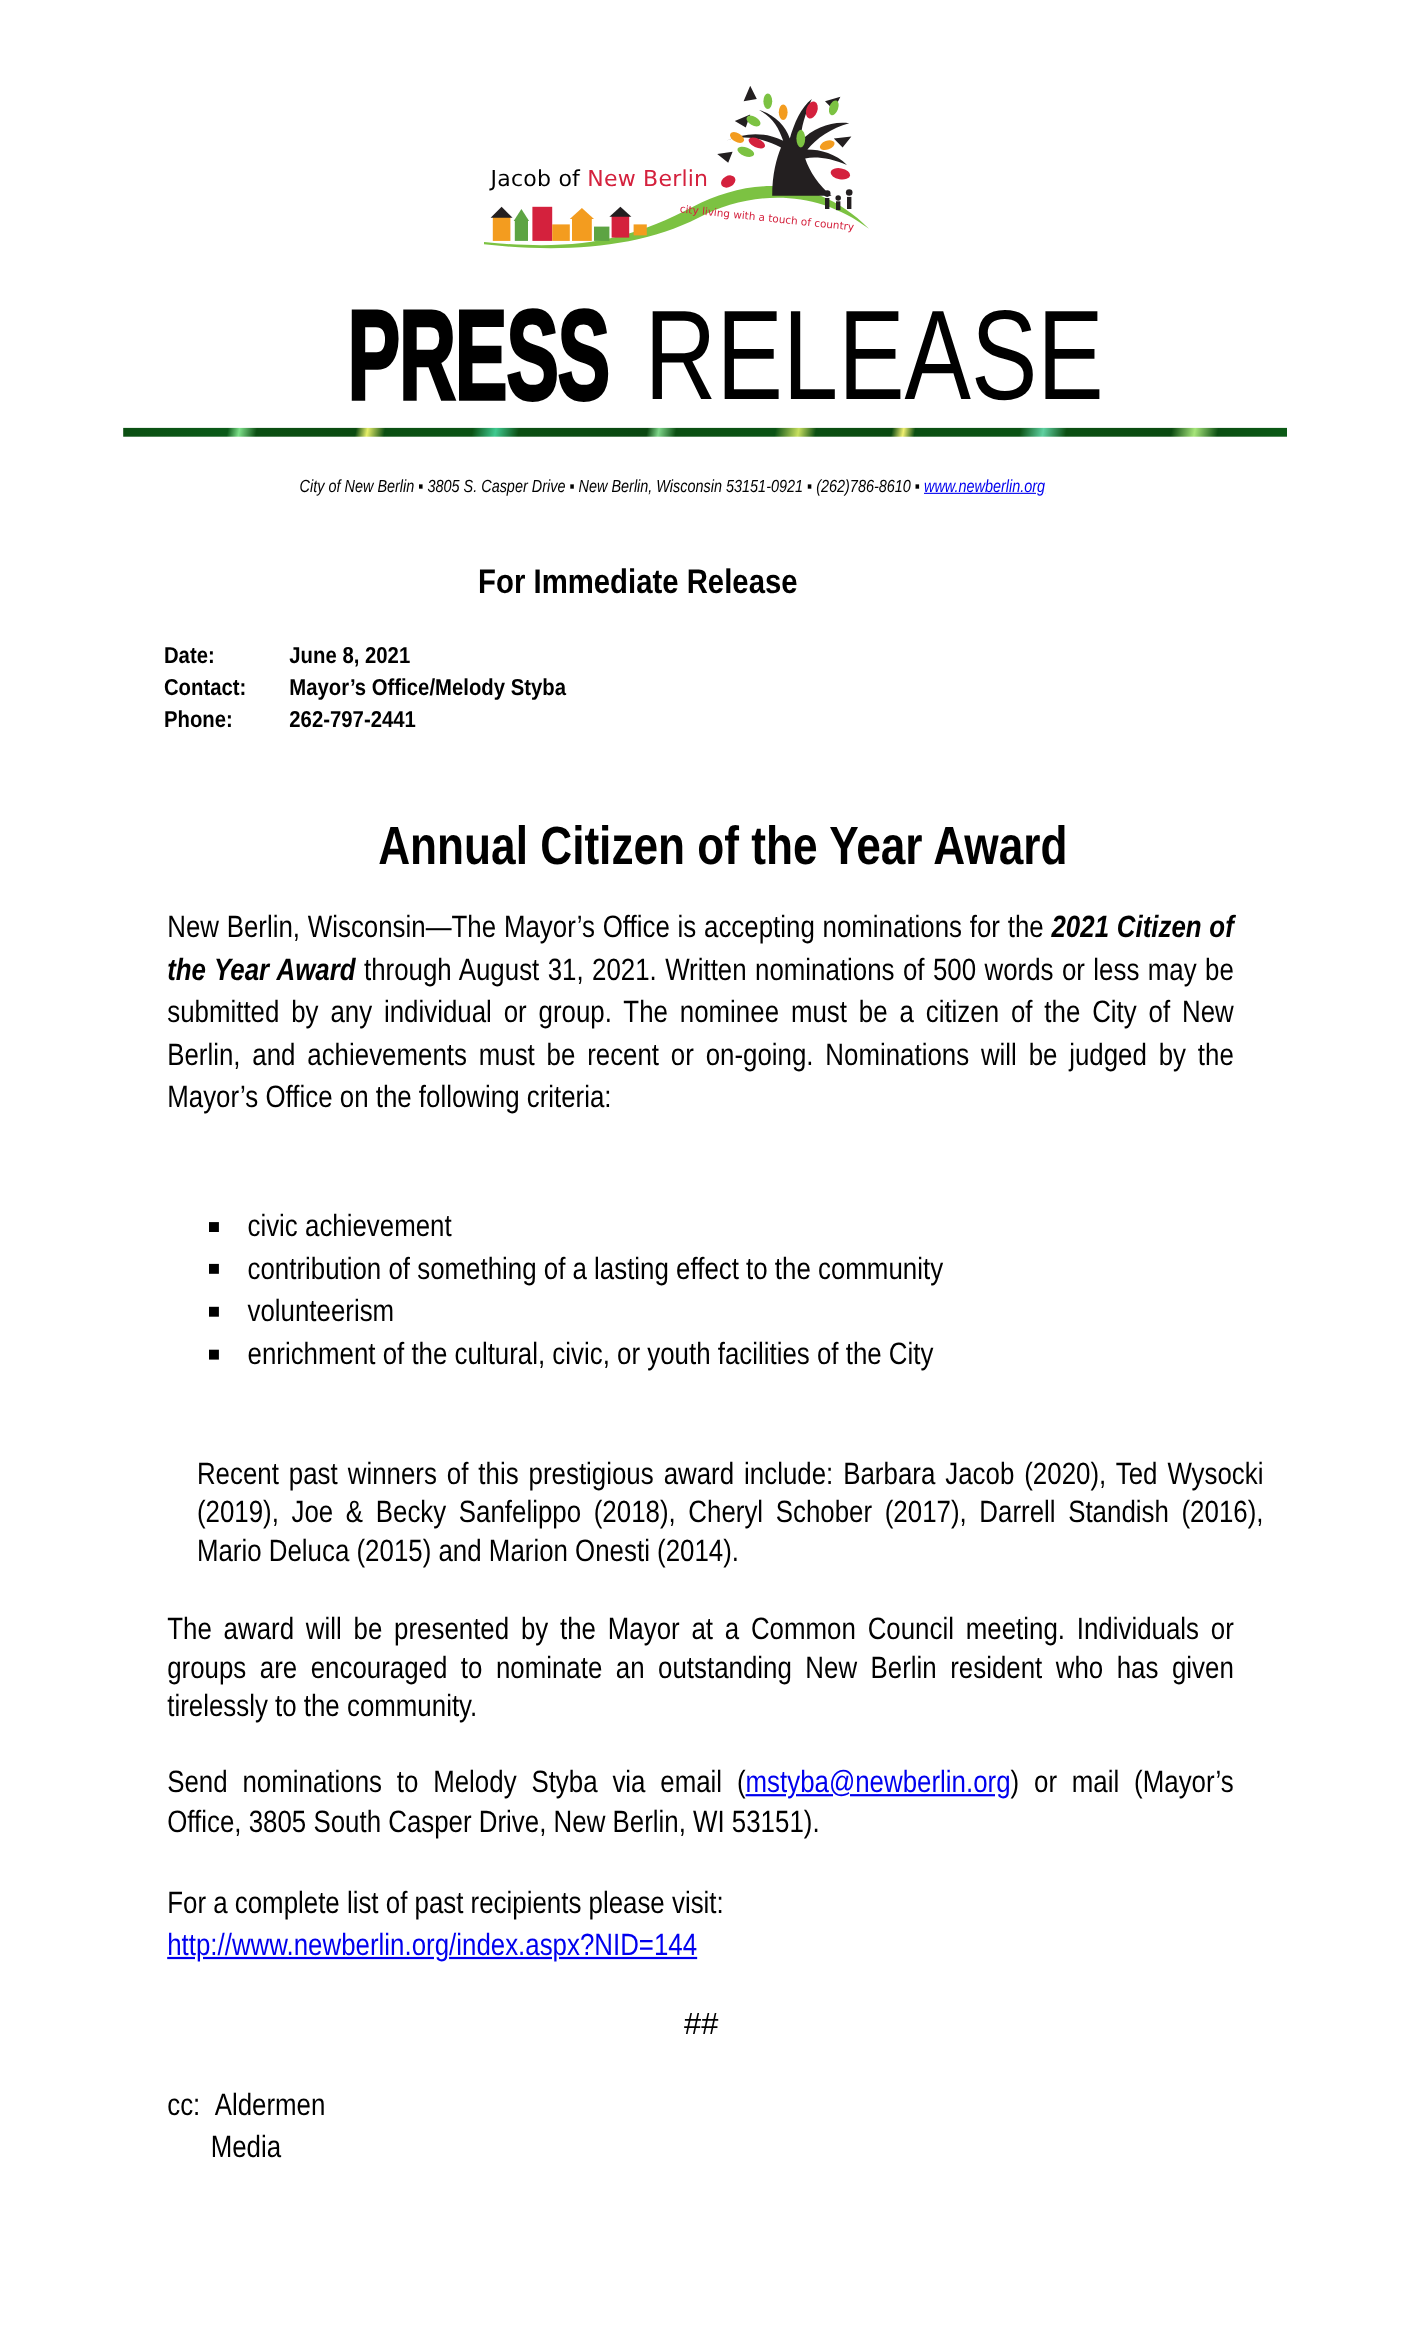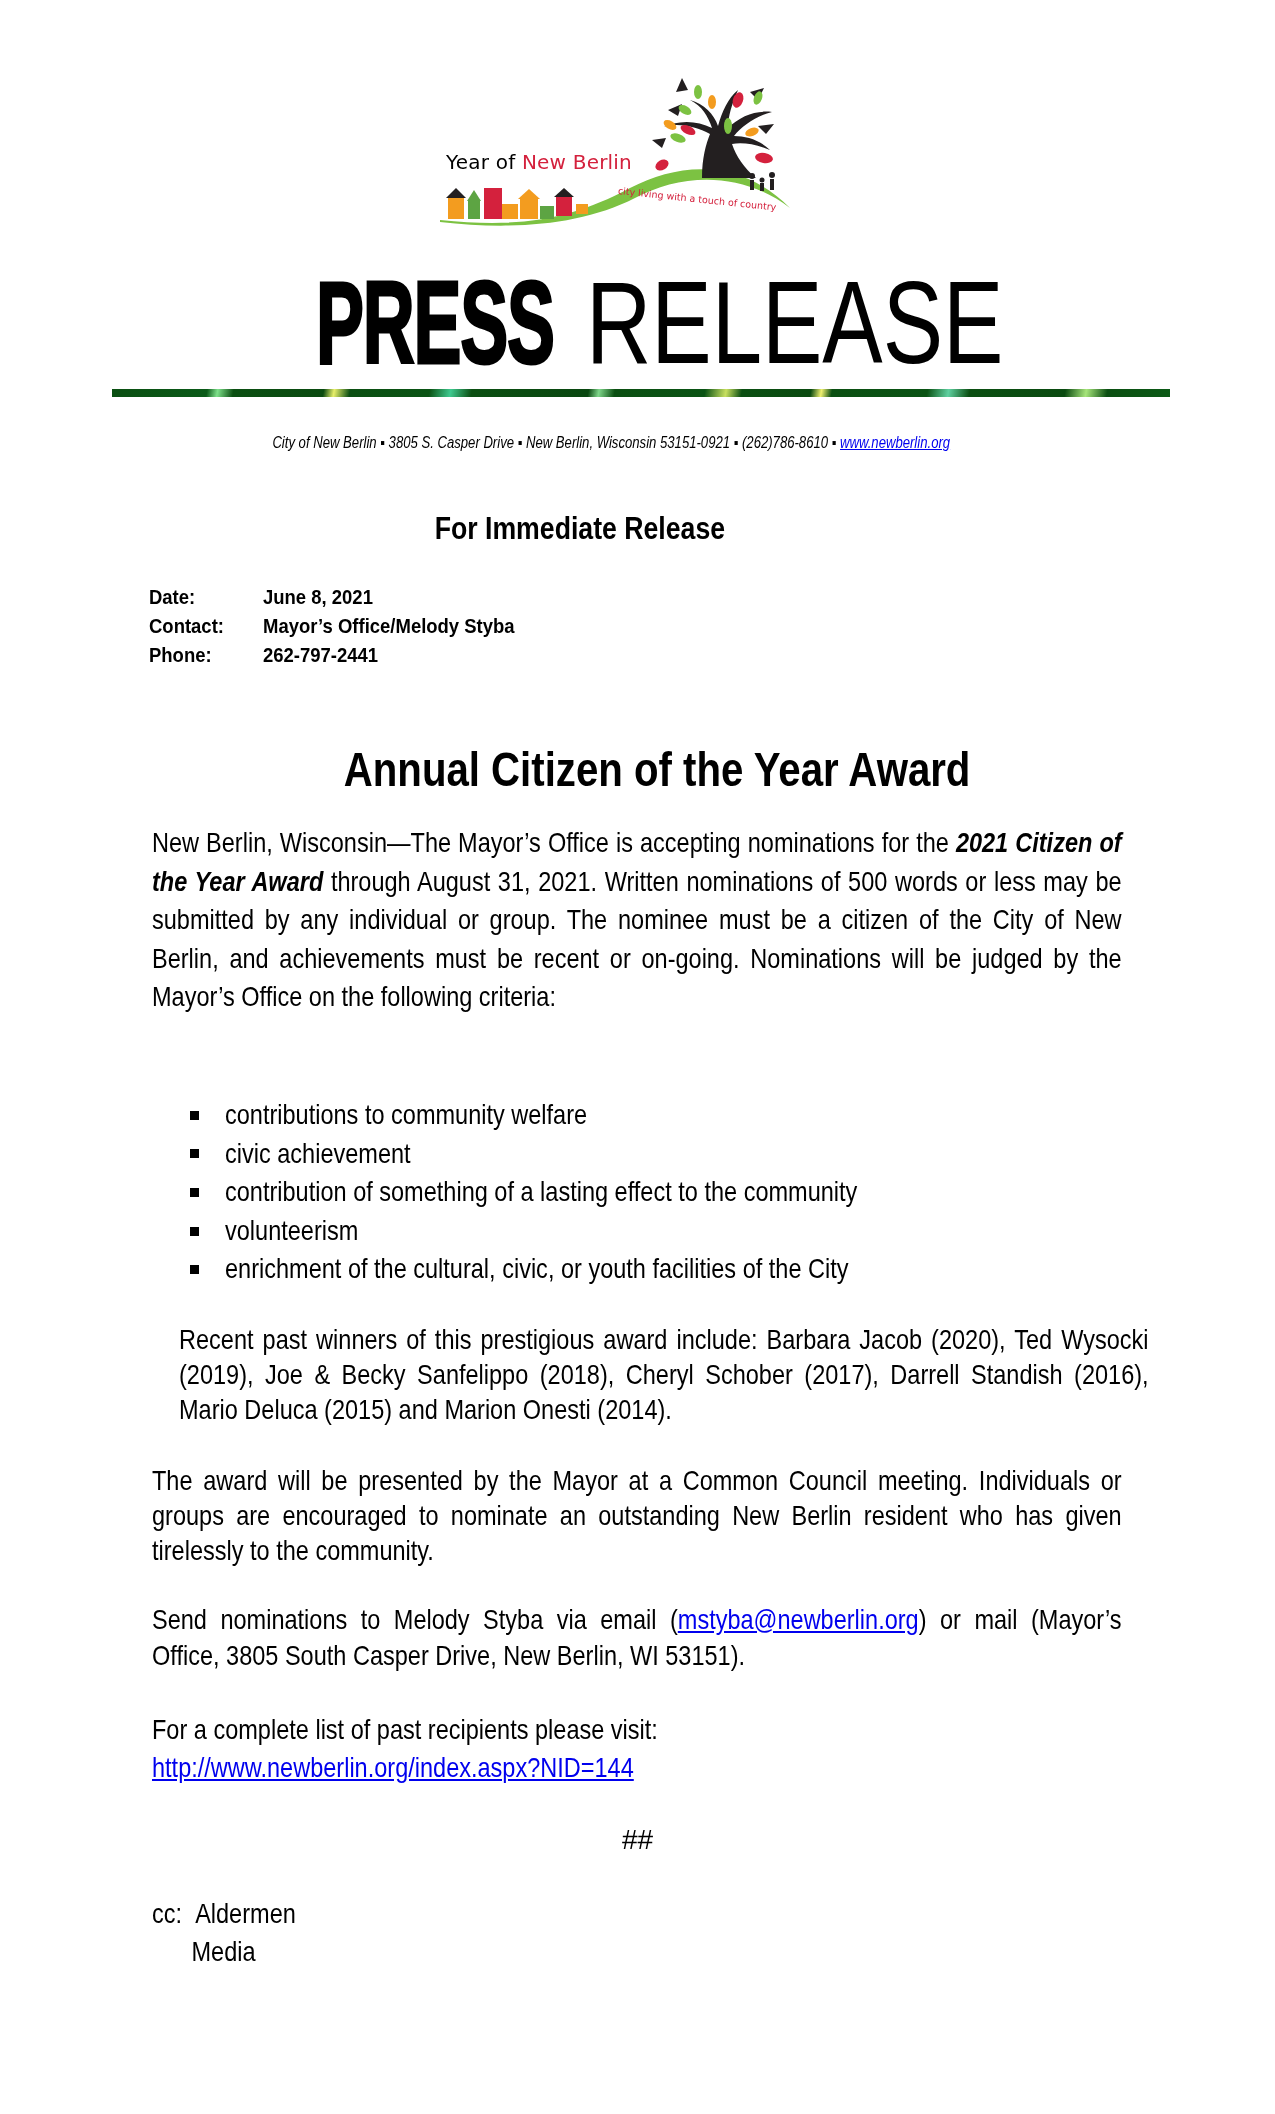--- a/index.html
+++ b/index.html
@@ -96,21 +96,21 @@
       <rect x="44" y="118" width="18" height="31" fill="#d4213d"></rect>
       <rect x="62" y="134" width="16" height="15" fill="#f39c1f"></rect>
       <rect x="80" y="128" width="18" height="21" fill="#f39c1f"></rect>
         <polygon points="78,129 89,119 100,129" fill="#f39c1f"></polygon>
       <rect x="100" y="136" width="14" height="13" fill="#5da443"></rect>
       <rect x="116" y="126" width="16" height="20" fill="#d4213d"></rect>
         <polygon points="114,127 124,118 134,127" fill="#231f20"></polygon>
       <rect x="136" y="134" width="12" height="10" fill="#f39c1f"></rect>
     </g>
   </svg>
-  <div class="logo-text"><span>Year of </span><span class="red">New Berlin</span></div>
+  <div class="logo-text"><span>Jacob of </span><span class="red">New Berlin</span></div>
   <div class="logo-tag">city living with a touch of country</div>
 </div>
 
 <div class="abs title">
   <div class="title-inner">
     <span class="press">PRESS</span>
     <span class="release">RELEASE</span>
   </div>
 </div>
 
@@ -137,24 +137,20 @@
   </div>
 </div>
 
 <div class="abs heading"><span>Annual Citizen of the Year Award</span></div>
 
 <div class="abs para p1">
   <div class="narrow"><span>New Berlin, Wisconsin—The Mayor’s Office is accepting nominations for the </span><span class="b">2021 Citizen of the Year Award</span><span> through August 31, 2021.  Written nominations of 500 words or less may be submitted by any individual or group.  The nominee must be a citizen of the City of New Berlin, and achievements must be recent or on-going.  Nominations will be judged by the Mayor’s Office on the following criteria:</span></div>
 </div>
 
 <div class="abs bullets">
-  <div class="bullet">
-      <span class="sq-icon"></span>
-      <span class="sq" style="display:inline-block;transform:scaleX(0.84);transform-origin:left">contributions to community welfare</span>
-    </div>
   <div class="bullet">
       <span class="sq-icon"></span>
       <span class="sq" style="display:inline-block;transform:scaleX(0.84);transform-origin:left">civic achievement</span>
     </div>
   <div class="bullet">
       <span class="sq-icon"></span>
       <span class="sq" style="display:inline-block;transform:scaleX(0.84);transform-origin:left">contribution of something of a lasting effect to the community</span>
     </div>
   <div class="bullet">
       <span class="sq-icon"></span>

